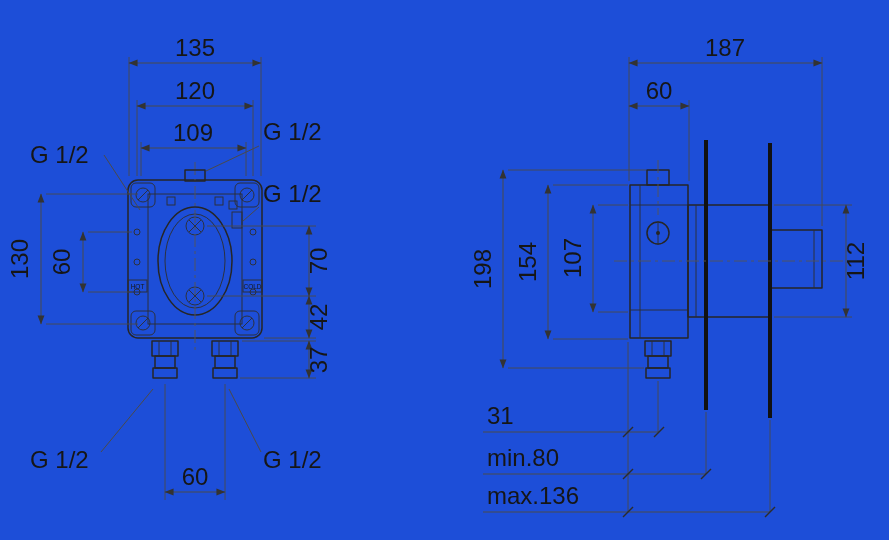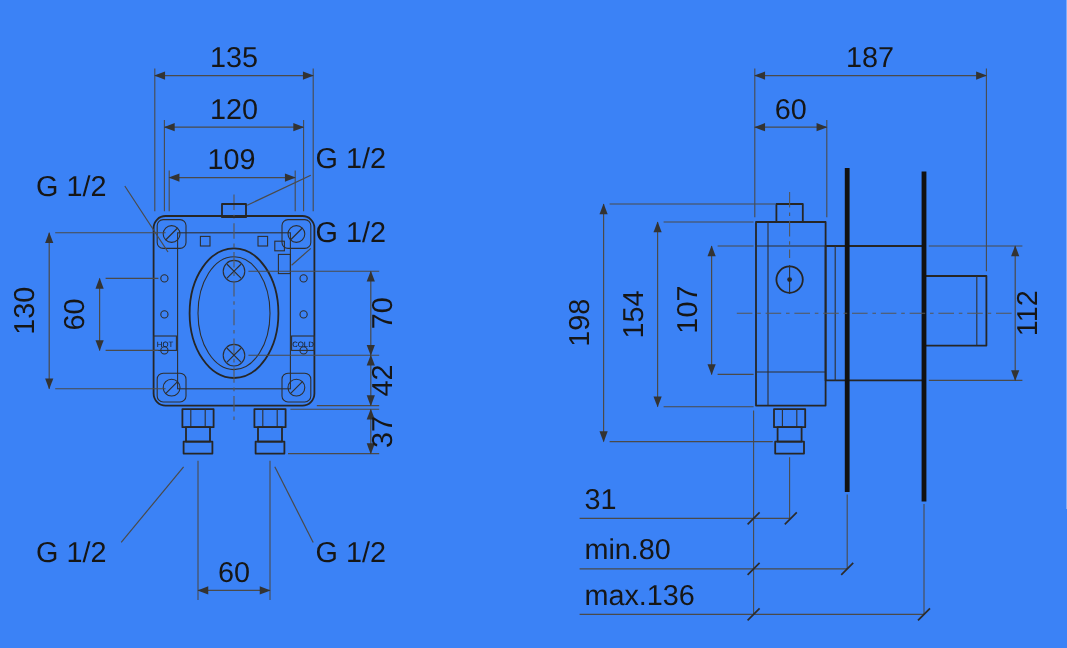--- a/index.html
+++ b/index.html
@@ -1,16 +1,16 @@
 <!DOCTYPE html>
 <html><head>
 <meta charset="utf-8">
 <style>
   html,body{margin:0;padding:0;background:#fff;}
-  .sheet{position:relative;width:889px;height:540px;background:#3b82f6;overflow:hidden;}
+  .sheet{position:relative;width:889px;height:540px;background:#1d4ed8;overflow:hidden;}
   svg{display:block;}
   .obj{stroke:#262626;stroke-width:1.5;fill:none;stroke-linejoin:round;}
   .thin{stroke:#2e2e2e;stroke-width:0.9;fill:none;}
   .ext{stroke:#4a4a4a;stroke-width:0.9;fill:none;}
   .dim{stroke:#4a4a4a;stroke-width:1;fill:none;}
   .lead{stroke:#4a4a4a;stroke-width:1;fill:none;}
   .cl{stroke:#555;stroke-width:0.9;fill:none;stroke-dasharray:13 4 3 4;}
   .wall{stroke:#111;stroke-width:4;fill:none;}
   .slash{stroke:#2c2c2c;stroke-width:1.4;}
   text{font-family:"Liberation Sans","DejaVu Sans",sans-serif;fill:#161616;}

